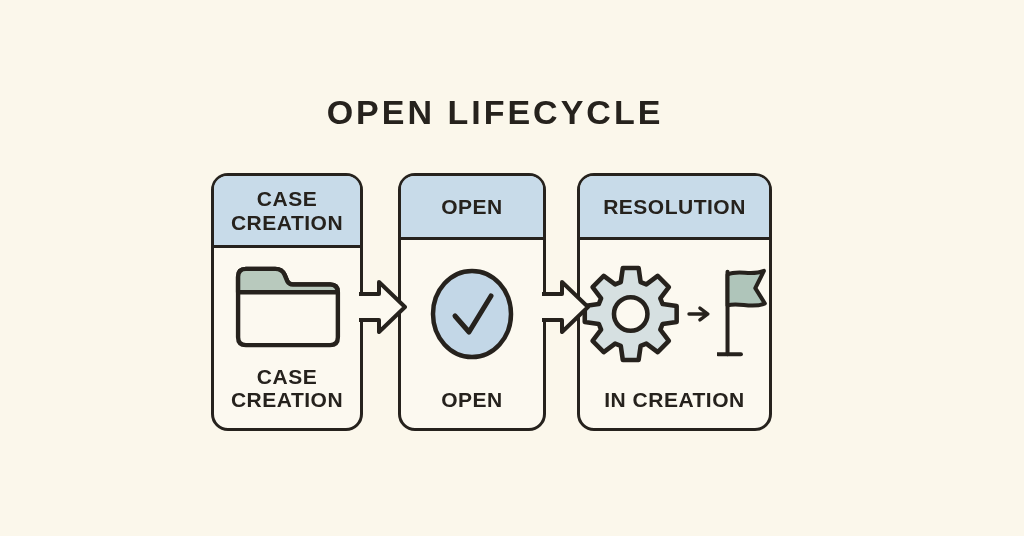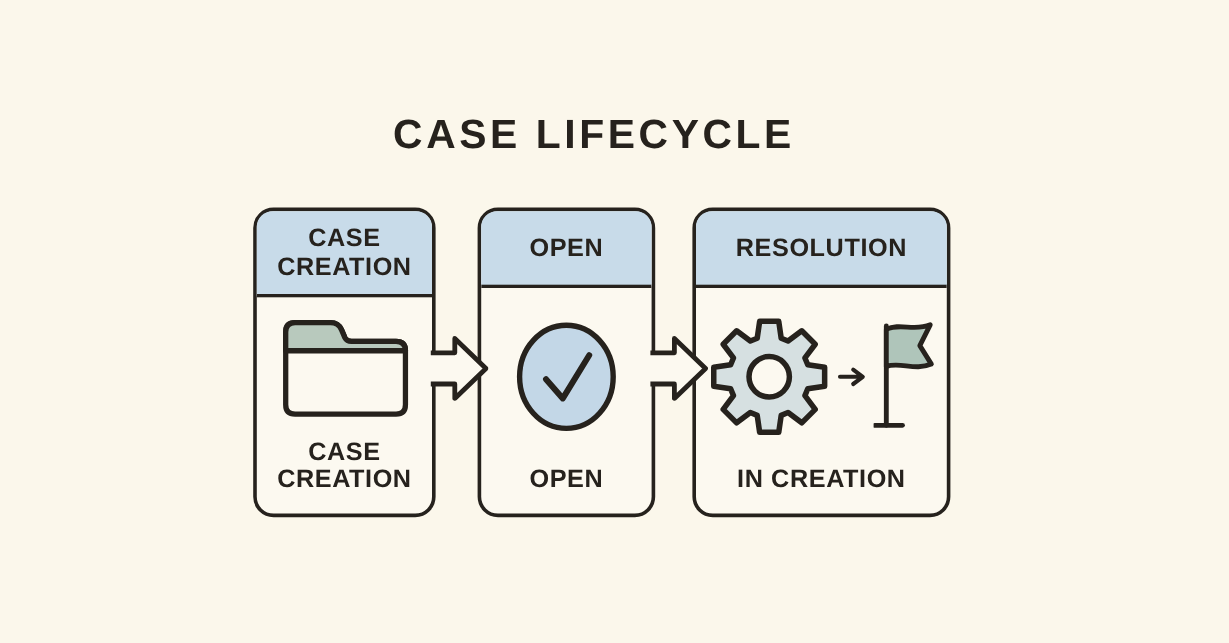--- a/index.html
+++ b/index.html
@@ -27,21 +27,21 @@
     position:absolute;
     top:173px;height:258px;
     background:var(--card-fill,#fcf9f0);
     border:3.5px solid var(--outline,#26221d);
     border-radius:17px;
     box-sizing:border-box;
     display:flex;flex-direction:column;
   }
   .card1{left:211px;width:152px;}
   .card2{left:398px;width:148px;}
-  .card3{left:577px;width:215px;}
+  .card3{left:577px;width:195px;}
   .card-header{
     background:var(--header-fill,#c8dbe9);
     border-bottom:3.5px solid var(--outline,#26221d);
     border-radius:13px 13px 0 0;
     display:flex;align-items:center;justify-content:center;
     text-align:center;
     font-weight:700;
     font-size:21px;
     line-height:1.12;
     letter-spacing:0.5px;
@@ -90,21 +90,21 @@
   .gear-hole{fill:var(--card-fill,#fcf9f0);stroke:var(--outline,#26221d);stroke-width:4.5;}
   .mini-arrow{fill:none;stroke:var(--outline,#26221d);stroke-width:3.4;stroke-linecap:round;stroke-linejoin:round;}
   .flag-pole{stroke:var(--outline,#26221d);stroke-width:4.2;stroke-linecap:round;}
   .flag-cloth{fill:var(--flag-fill,#afc5ba);stroke:var(--outline,#26221d);stroke-width:4.2;stroke-linejoin:round;}
 </style>
 </head>
 <body style="--background: #fbf7eb; --card-fill: #fcf9f0; --header-fill: #c8dbe9; --outline: #26221d; --text: #26221d; --folder-tab: #b8c9bd; --check-fill: #c3d7e7; --gear-fill: #d6e0e1; --flag-fill: #afc5ba;">
 
 <div class="canvas">
 
-  <h1 class="title">CASE LIFECYCLE</h1>
+  <h1 class="title">OPEN LIFECYCLE</h1>
 
   <section class="card card1">
     <header class="card-header">
       <span>CASE CREATION</span>
     </header>
     <div class="card-body">
       <div class="icon-wrap">
         <svg width="114" height="90" viewBox="0 0 116 92" aria-hidden="true">
           <path class="folder-outer" d="M16 8 H46 Q53 8 55.5 14 L58.5 21 Q60 24 64 24 H102 Q110 24 110 32 V78 Q110 86 102 86 H16 Q8 86 8 78 V16 Q8 8 16 8 Z"></path>
           <path class="folder-tab" d="M8 32 V16 Q8 8 16 8 H46 Q53 8 55.5 14 L58.5 21 Q60 24 64 24 H102 Q110 24 110 32 H8 Z"></path>

